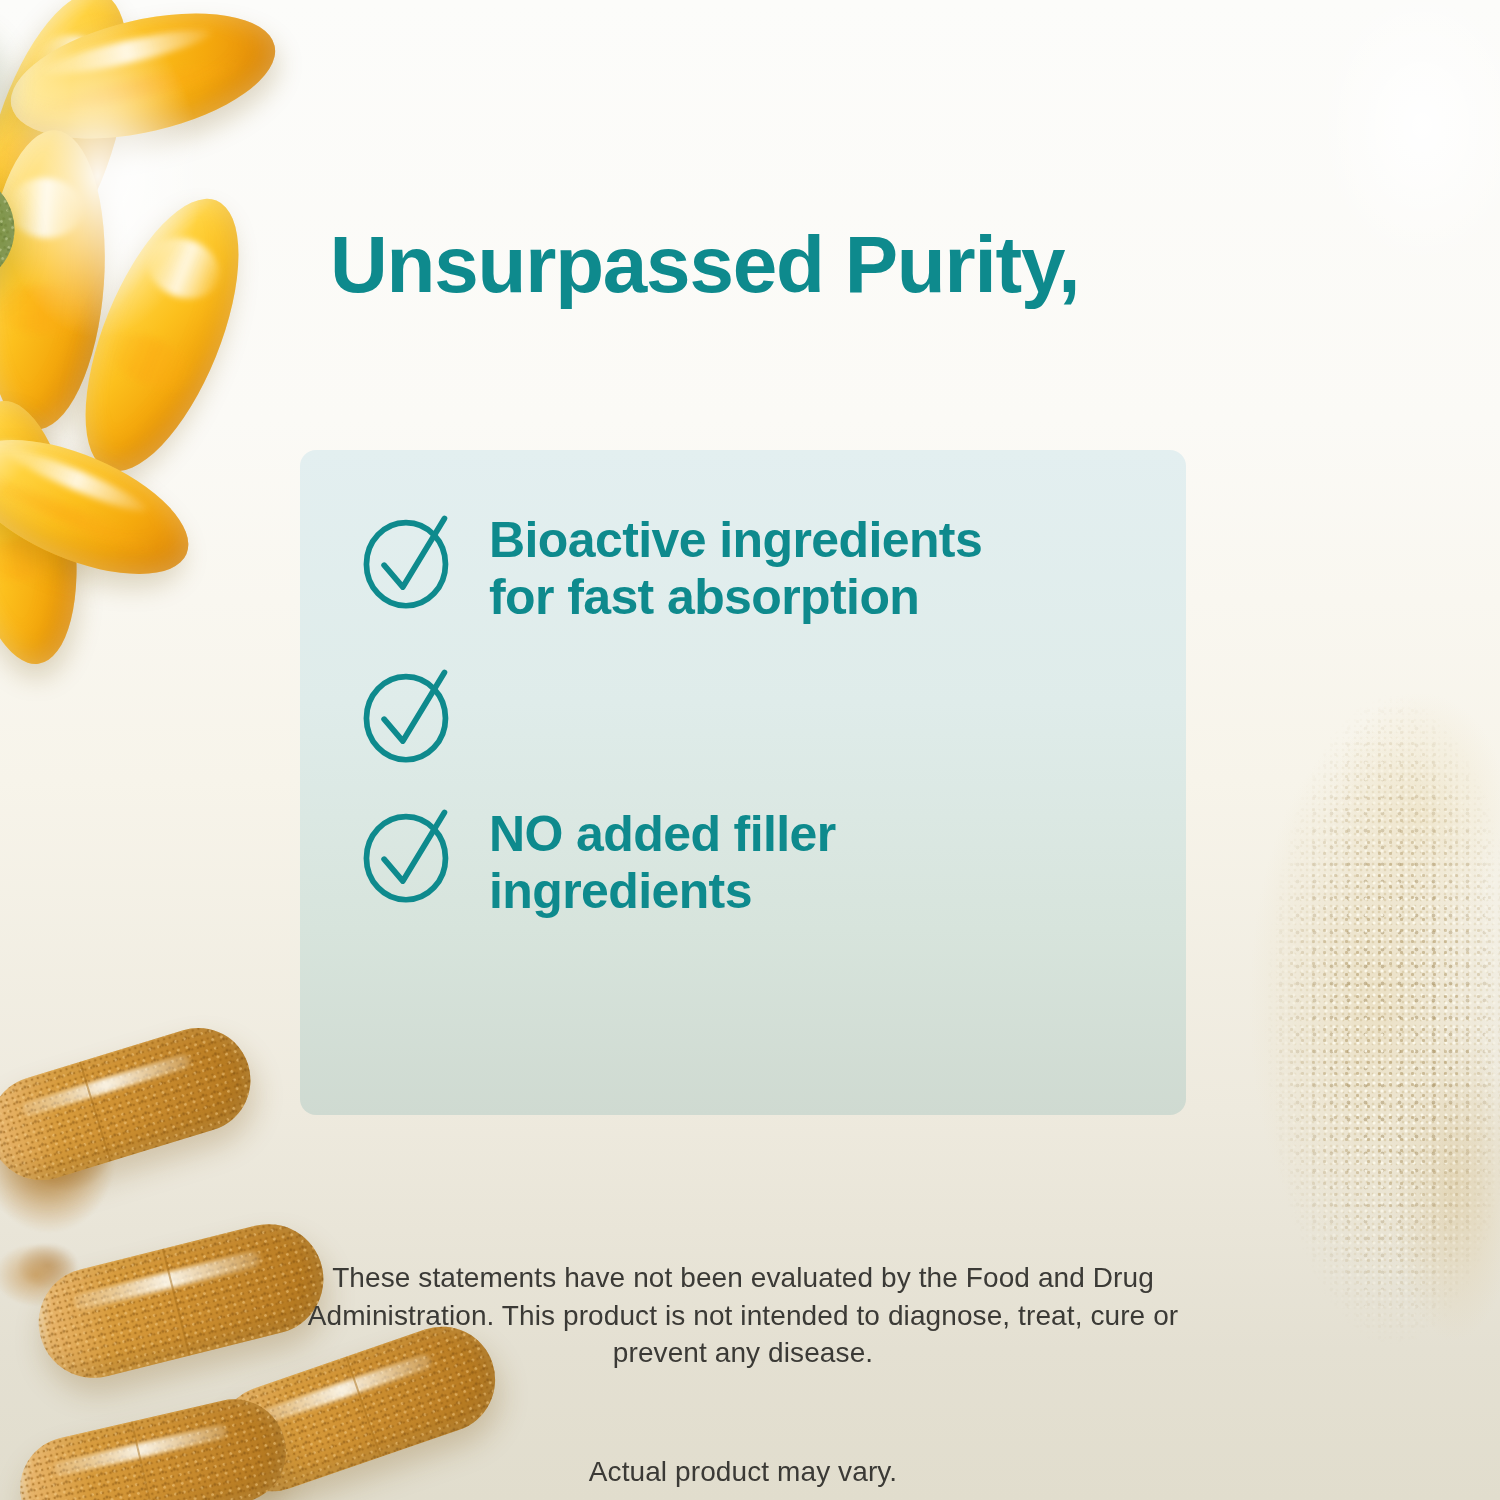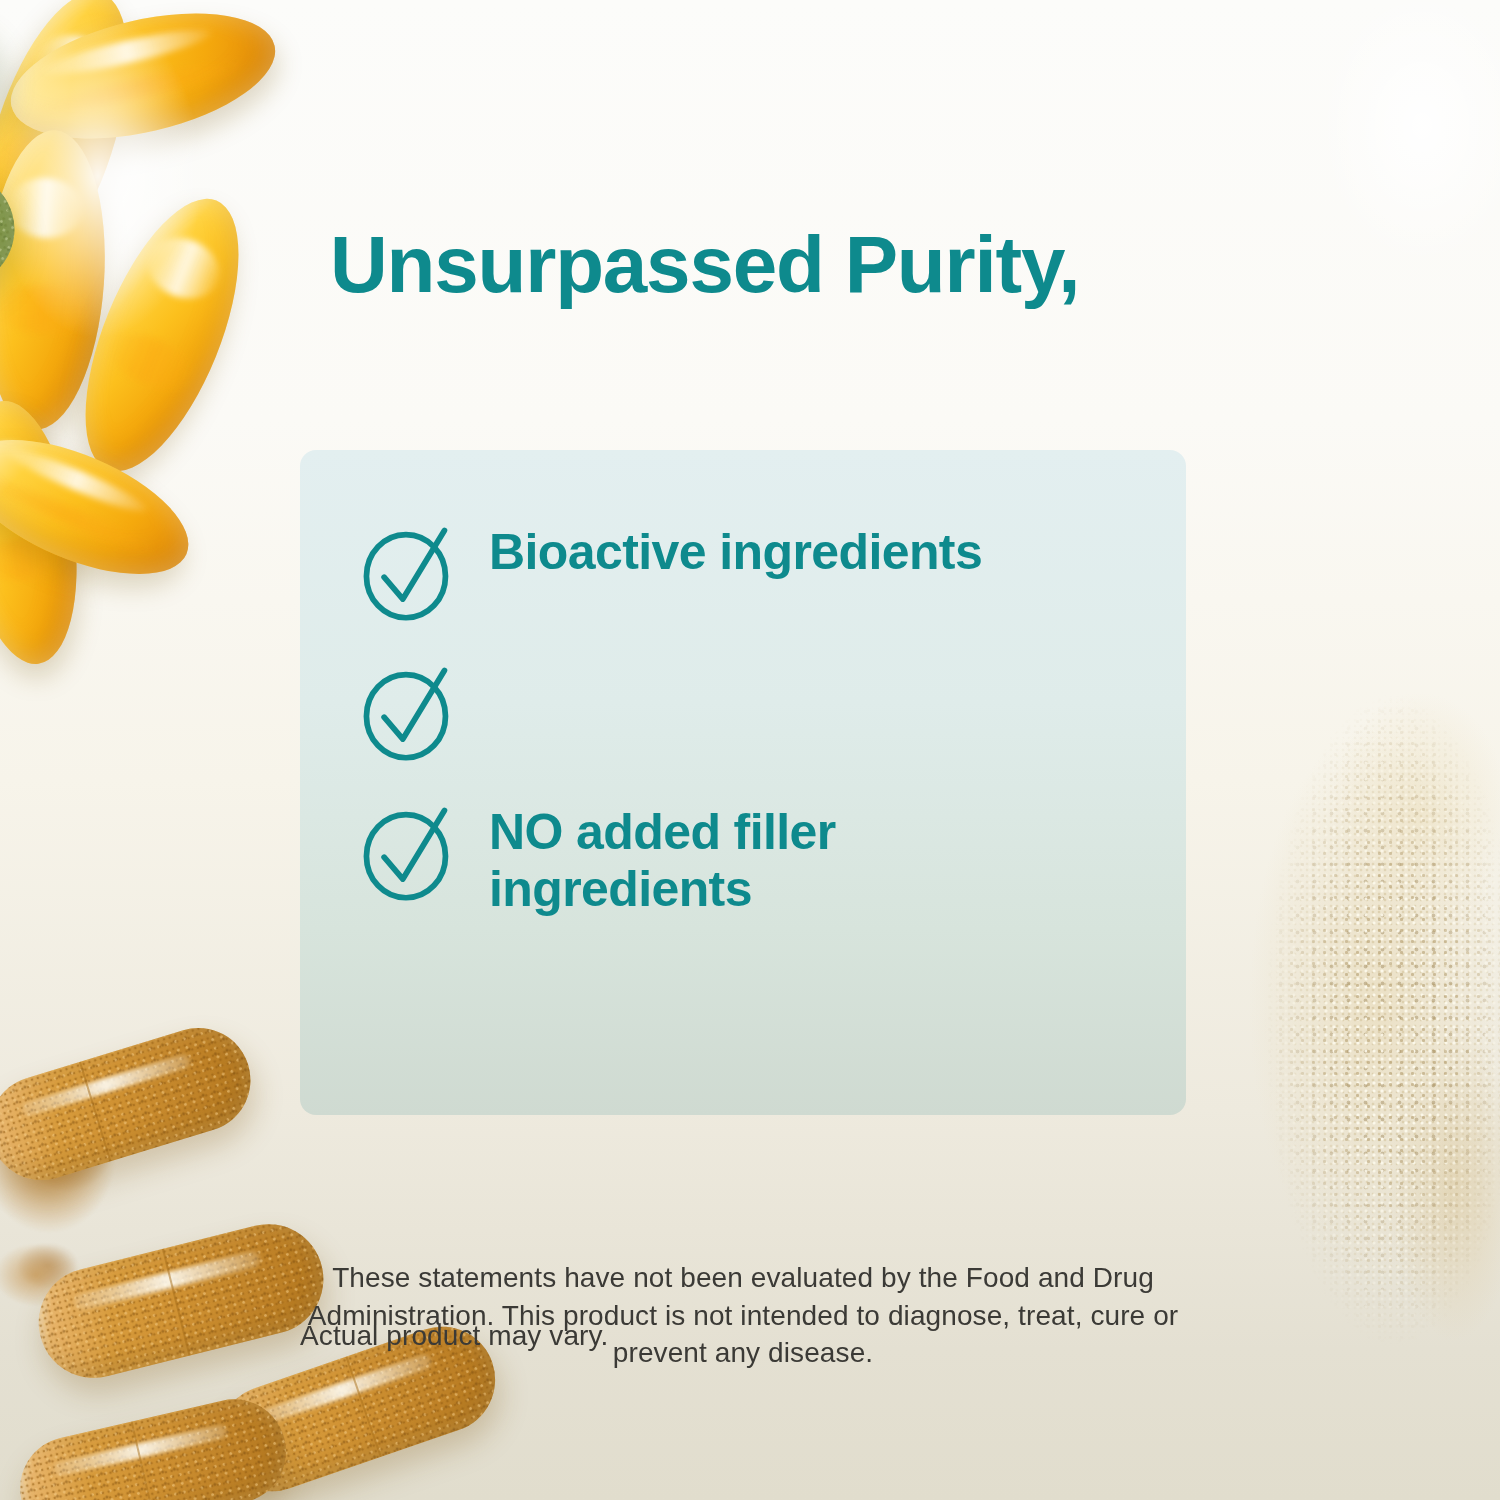--- a/index.html
+++ b/index.html
@@ -194,21 +194,21 @@
     left: 300px;
     top: 450px;
     width: 886px;
     height: 665px;
     border-radius: 16px;
     background: linear-gradient(to bottom, #e3eff0 0%, #dfecea 38%, #d7e4dc 72%, #cfdad1 100%);
   }
   .bullets {
     position: absolute;
     left: 55px;
-    top: 68px;
+    top: 56px;
     right: 36px;
     display: flex;
     flex-direction: column;
     gap: 34px;
   }
   .bullet {
     display: flex;
     align-items: flex-start;
     gap: 30px;
   }
@@ -237,22 +237,23 @@
     text-align: center;
     color: #3b3a36;
     font-size: 28px;
     line-height: 1.34;
     letter-spacing: 0.1px;
     margin-top: 21px;
   }
   .vary {
     position: absolute;
     left: 300px;
-    top: 1292px;
+    top: 1428px;
     width: 886px;
+    text-align: center;
     color: #3b3a36;
     font-size: 28px;
     letter-spacing: 0.1px;
   }
 </style>
 </head>
 <body>
 
 <div class="stage">
 
@@ -318,20 +319,21 @@
 
       <div class="bullet">
         <span class="check-icon">
           <svg viewBox="0 0 100 100" xmlns="http://www.w3.org/2000/svg">
             <ellipse cx="49" cy="54" rx="38" ry="40" fill="none" stroke="#0e8a8d" stroke-width="5.5"></ellipse>
             <path d="M28 55 L46 76 L86 10" fill="none" stroke="#0e8a8d" stroke-width="5.5" stroke-linecap="round" stroke-linejoin="round"></path>
           </svg>
         </span>
         <div class="bullet-text">
           <span>Bioactive ingredients</span><br>
+          <span>for fast absorption</span>
         </div>
       </div>
 
       <div class="bullet">
         <span class="check-icon">
           <svg viewBox="0 0 100 100" xmlns="http://www.w3.org/2000/svg">
             <ellipse cx="49" cy="54" rx="38" ry="40" fill="none" stroke="#0e8a8d" stroke-width="5.5"></ellipse>
             <path d="M28 55 L46 76 L86 10" fill="none" stroke="#0e8a8d" stroke-width="5.5" stroke-linecap="round" stroke-linejoin="round"></path>
           </svg>
         </span>

